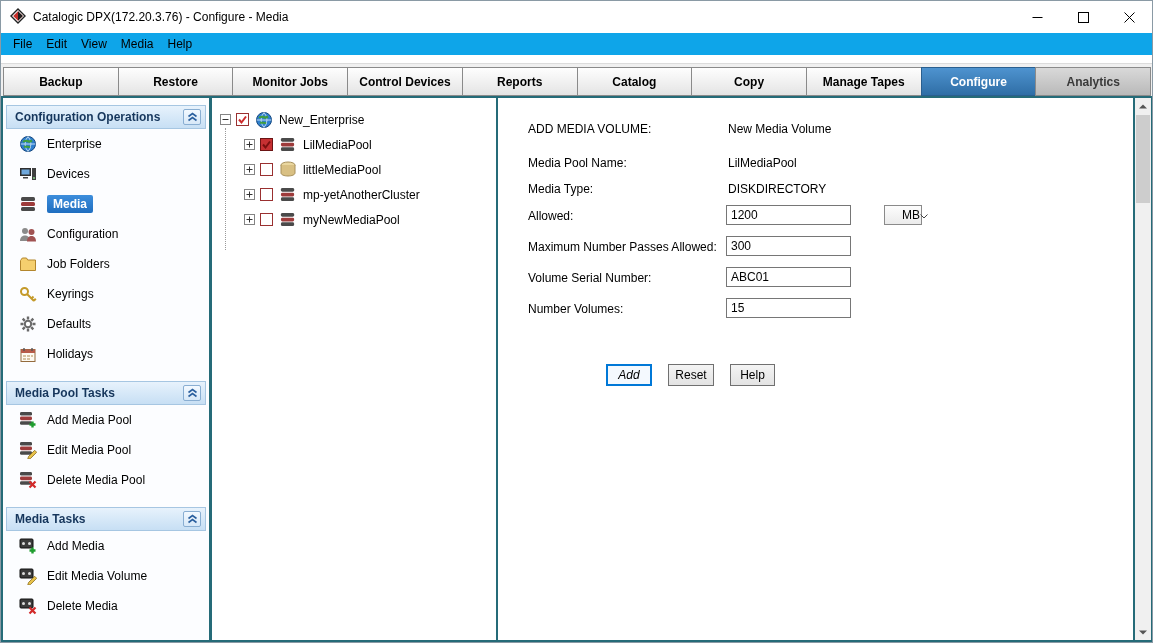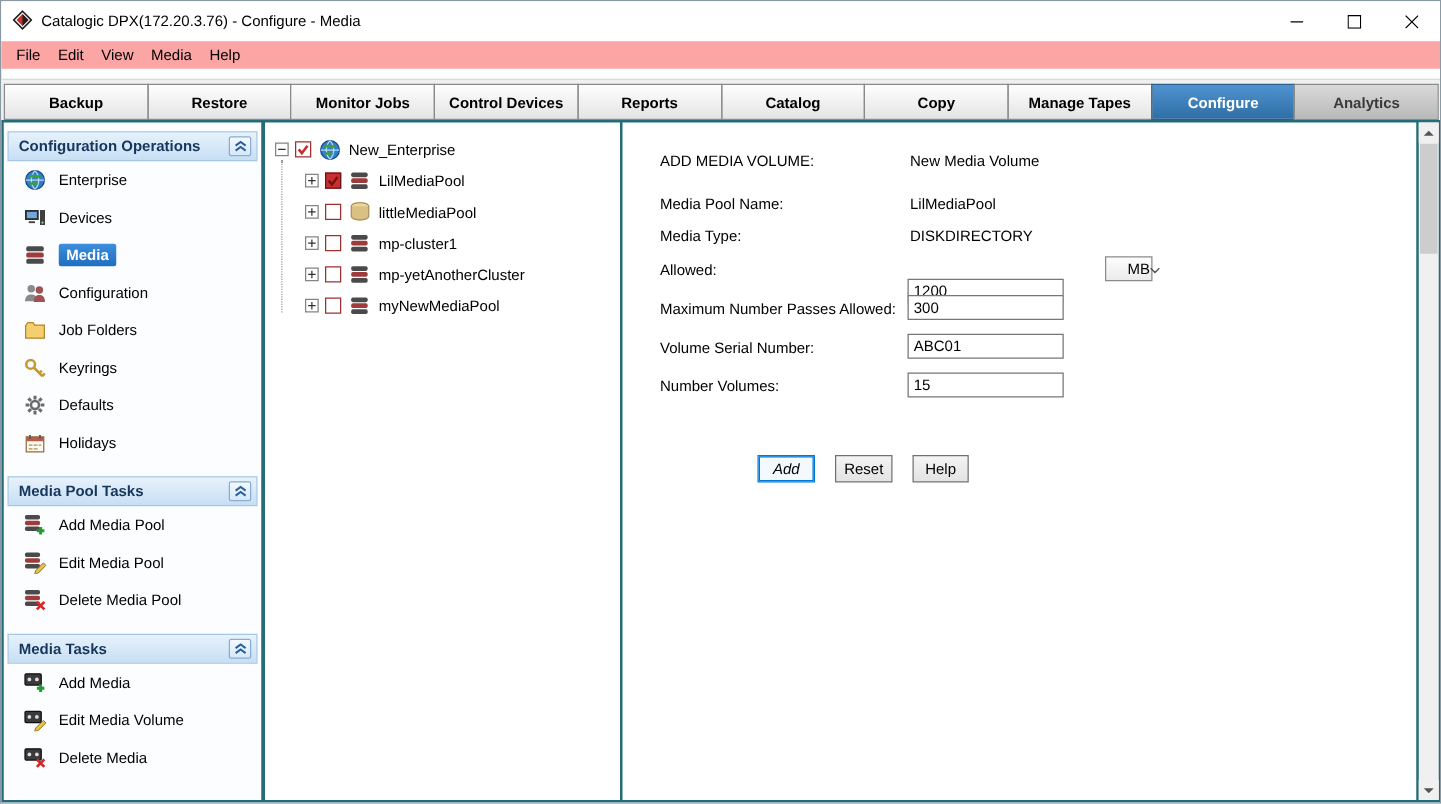--- a/index.html
+++ b/index.html
@@ -8,21 +8,21 @@
 
   .window { position:relative; width:1153px; height:643px; border:1px solid #8a9aa5; overflow:hidden; background:#fff; }
 
   
   .titlebar { position:absolute; top:0; left:0; right:0; height:32px; background:#fff; display:flex; align-items:center; padding-left:9px;justify-content:center; }
   .titlebar .title-text { margin-left:7px; font-size:12px; }
   .win-controls { margin-left:auto; display:flex; height:100%; }
   .win-btn { width:46px; height:100%; display:flex; align-items:center; justify-content:center; cursor:default; }
 
   
-  .menubar { position:absolute; top:32px; left:0; right:0; height:22px; background:#fca5a5; display:flex; align-items:center; padding-left:5px; }
+  .menubar { position:absolute; top:32px; left:0; right:0; height:22px; background:#0ea5e9; display:flex; align-items:center; padding-left:5px; }
   .menu-item { padding:3px 7px; }
 
   
   .tabstrip { position:absolute; top:62px; left:0; right:0; height:33px; background:#f0f0f0; border-top:1px solid #dcdcdc; display:flex; padding:3px 2px 0 2px; }
   .tab { flex:1; height:29px; border:1px solid #8a8a8a; margin-right:-1px; background:linear-gradient(#fefefe,#e4e4e4); font-weight:bold; display:flex; align-items:center; justify-content:center; }
   .tab.active { background:linear-gradient(#4e93cf,#2f6ea6); color:#fff; border-color:#2a5f8f; }
   .tab.disabled { background:linear-gradient(#d9d9d9,#b9b9b9); color:#3a3a3a; }
 
   
   .main { position:absolute; top:95px; left:0; right:0; bottom:0; background:#256b78; }
@@ -374,85 +374,69 @@
         <span class="tcheck"></span>
         <span class="tree-icon">
           <svg width="18" height="17" viewBox="0 0 18 17">
               <ellipse cx="9" cy="4" rx="7" ry="3" fill="#ead79f" stroke="#a8905a"></ellipse>
               <path d="M2 4v8c0 1.7 3.1 3 7 3s7-1.3 7-3V4" fill="#d9c083" stroke="#a8905a"></path>
             </svg>
         </span>
         <span>littleMediaPool</span>
       </div>
 
+
       <div class="tree-row child">
         <span class="expander">
           <svg width="7" height="7">
               <path d="M0.5 3.5h6M3.5 0.5v6" stroke="#333"></path>
             </svg>
         </span>
         <span class="tcheck"></span>
         <span class="tree-icon">
           <svg width="16" height="16" viewBox="0 0 17 17">
               <rect x="1" y="1" width="14" height="4" rx="1.5" fill="#4a4a4a"></rect>
               <rect x="1" y="6" width="14" height="4" rx="1.5" fill="#9e3b3b"></rect>
               <rect x="1" y="11" width="14" height="4" rx="1.5" fill="#4a4a4a"></rect>
             </svg>
         </span>
-        <span>mp-cluster1</span>
+        <span>mp-yetAnotherCluster</span>
       </div>
 
       <div class="tree-row child">
         <span class="expander">
           <svg width="7" height="7">
               <path d="M0.5 3.5h6M3.5 0.5v6" stroke="#333"></path>
             </svg>
         </span>
         <span class="tcheck"></span>
         <span class="tree-icon">
           <svg width="16" height="16" viewBox="0 0 17 17">
               <rect x="1" y="1" width="14" height="4" rx="1.5" fill="#4a4a4a"></rect>
               <rect x="1" y="6" width="14" height="4" rx="1.5" fill="#9e3b3b"></rect>
               <rect x="1" y="11" width="14" height="4" rx="1.5" fill="#4a4a4a"></rect>
             </svg>
         </span>
-        <span>mp-yetAnotherCluster</span>
-      </div>
-
-      <div class="tree-row child">
-        <span class="expander">
-          <svg width="7" height="7">
-              <path d="M0.5 3.5h6M3.5 0.5v6" stroke="#333"></path>
-            </svg>
-        </span>
-        <span class="tcheck"></span>
-        <span class="tree-icon">
-          <svg width="16" height="16" viewBox="0 0 17 17">
-              <rect x="1" y="1" width="14" height="4" rx="1.5" fill="#4a4a4a"></rect>
-              <rect x="1" y="6" width="14" height="4" rx="1.5" fill="#9e3b3b"></rect>
-              <rect x="1" y="11" width="14" height="4" rx="1.5" fill="#4a4a4a"></rect>
-            </svg>
-        </span>
         <span>myNewMediaPool</span>
       </div>
 
     </div>
 
     <div class="form-panel">
       <span class="f-label" style="top:24px">ADD MEDIA VOLUME:</span>
       <span class="f-value" style="top:24px">New Media Volume</span>
 
       <span class="f-label" style="top:58px">Media Pool Name:</span>
       <span class="f-value" style="top:58px">LilMediaPool</span>
 
       <span class="f-label" style="top:84px">Media Type:</span>
       <span class="f-value" style="top:84px">DISKDIRECTORY</span>
 
       <span class="f-label" style="top:111px">Allowed:</span>
-      <input class="f-input" style="top: 107px; margin-top: 18px;" value="1200">
+      <input class="f-input" style="top: 107px;" value="1200">
       <div class="mb-select">
         <span>MB</span>
         <span class="caret">
           <svg width="8" height="5">
               <path d="M0.5 0.5L4 4l3.5-3.5" fill="none" stroke="#444"></path>
             </svg>
         </span>
       </div>
 
       <span class="f-label" style="top:142px">Maximum Number Passes Allowed:</span>

